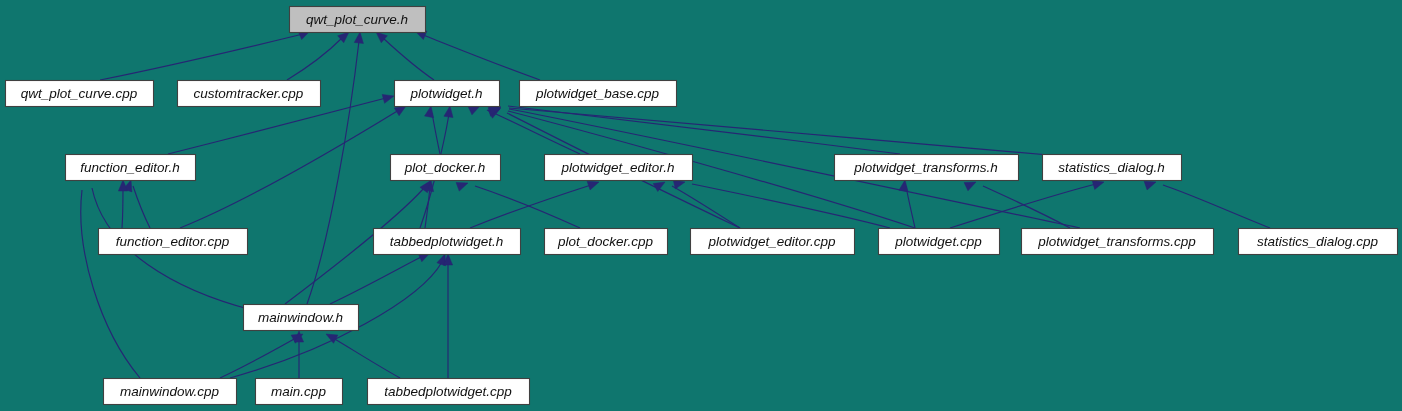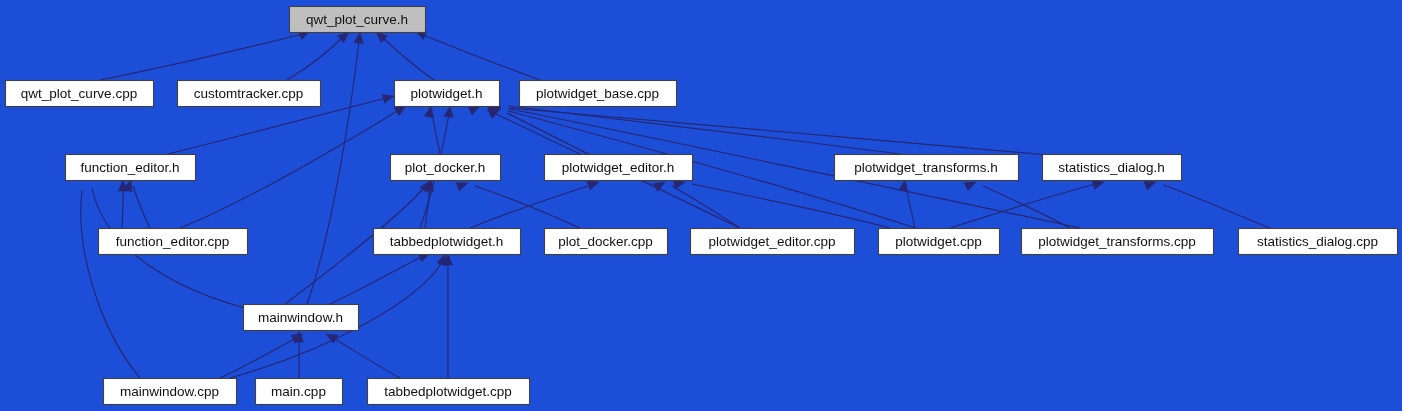--- a/index.html
+++ b/index.html
@@ -4,23 +4,24 @@
 <style>
   html, body {
     margin: 0;
     padding: 0;
     background: #ffffff;
   }
   #graph-root {
     position: relative;
     width: 1402px;
     height: 411px;
-    background: #1d4ed8;
+    background: #0f766e;
     font-family: "Liberation Sans", sans-serif;
     overflow: hidden;
+    font-style: italic;
   }
   svg#graph-svg {
     position: absolute;
     left: 0;
     top: 0;
     width: 1402px;
     height: 411px;
     display: block;
   }
   .node-rect {

